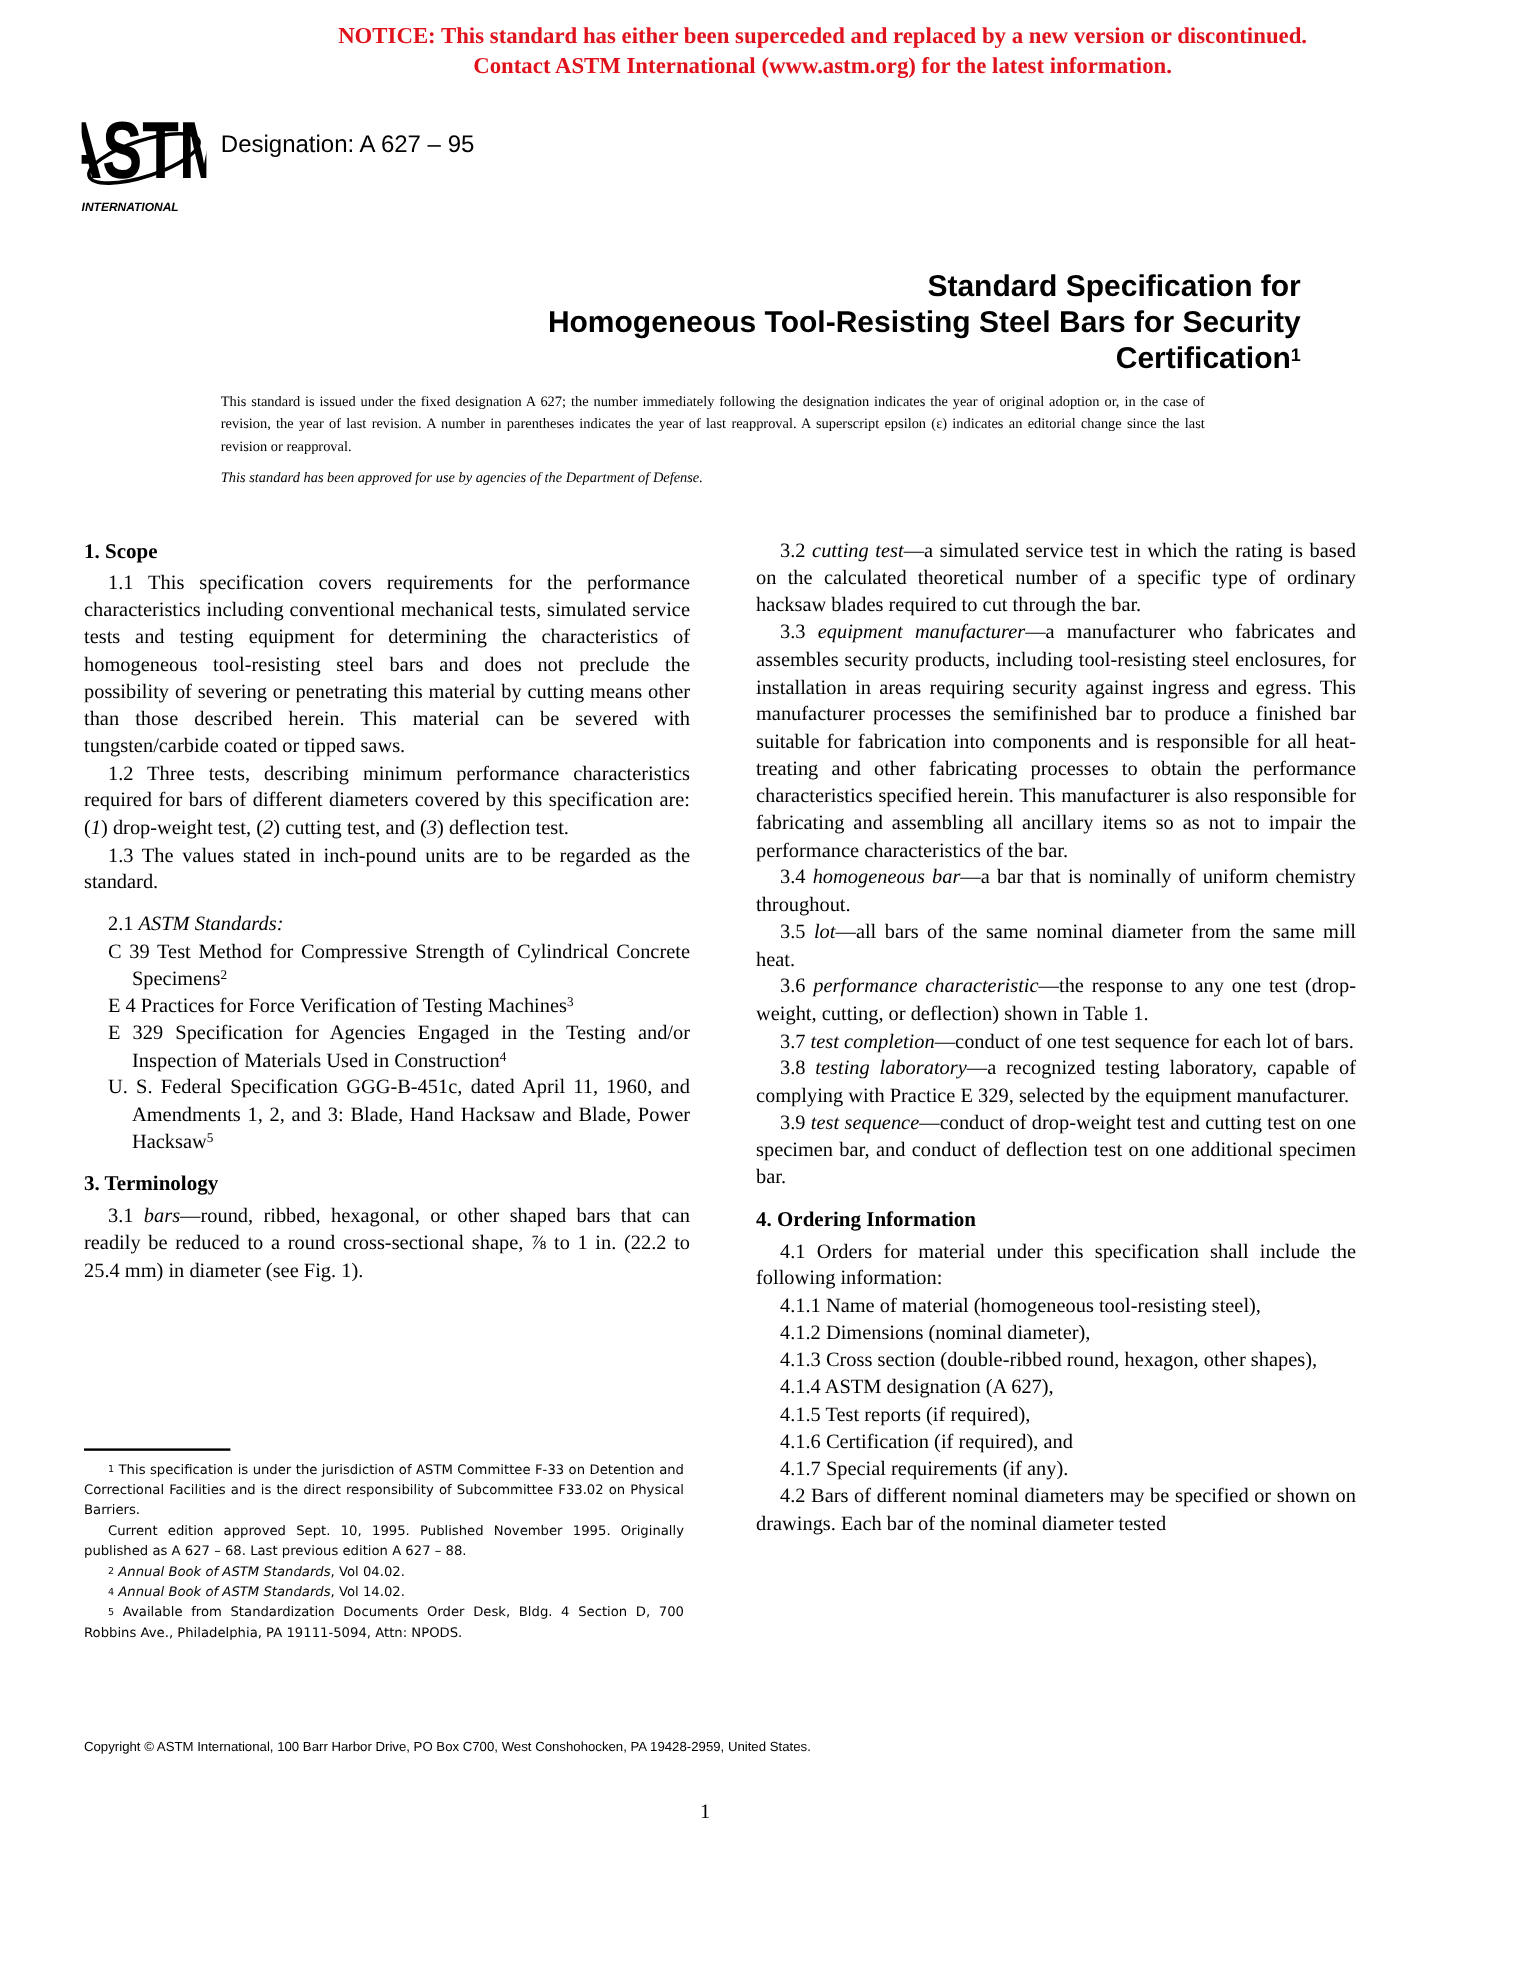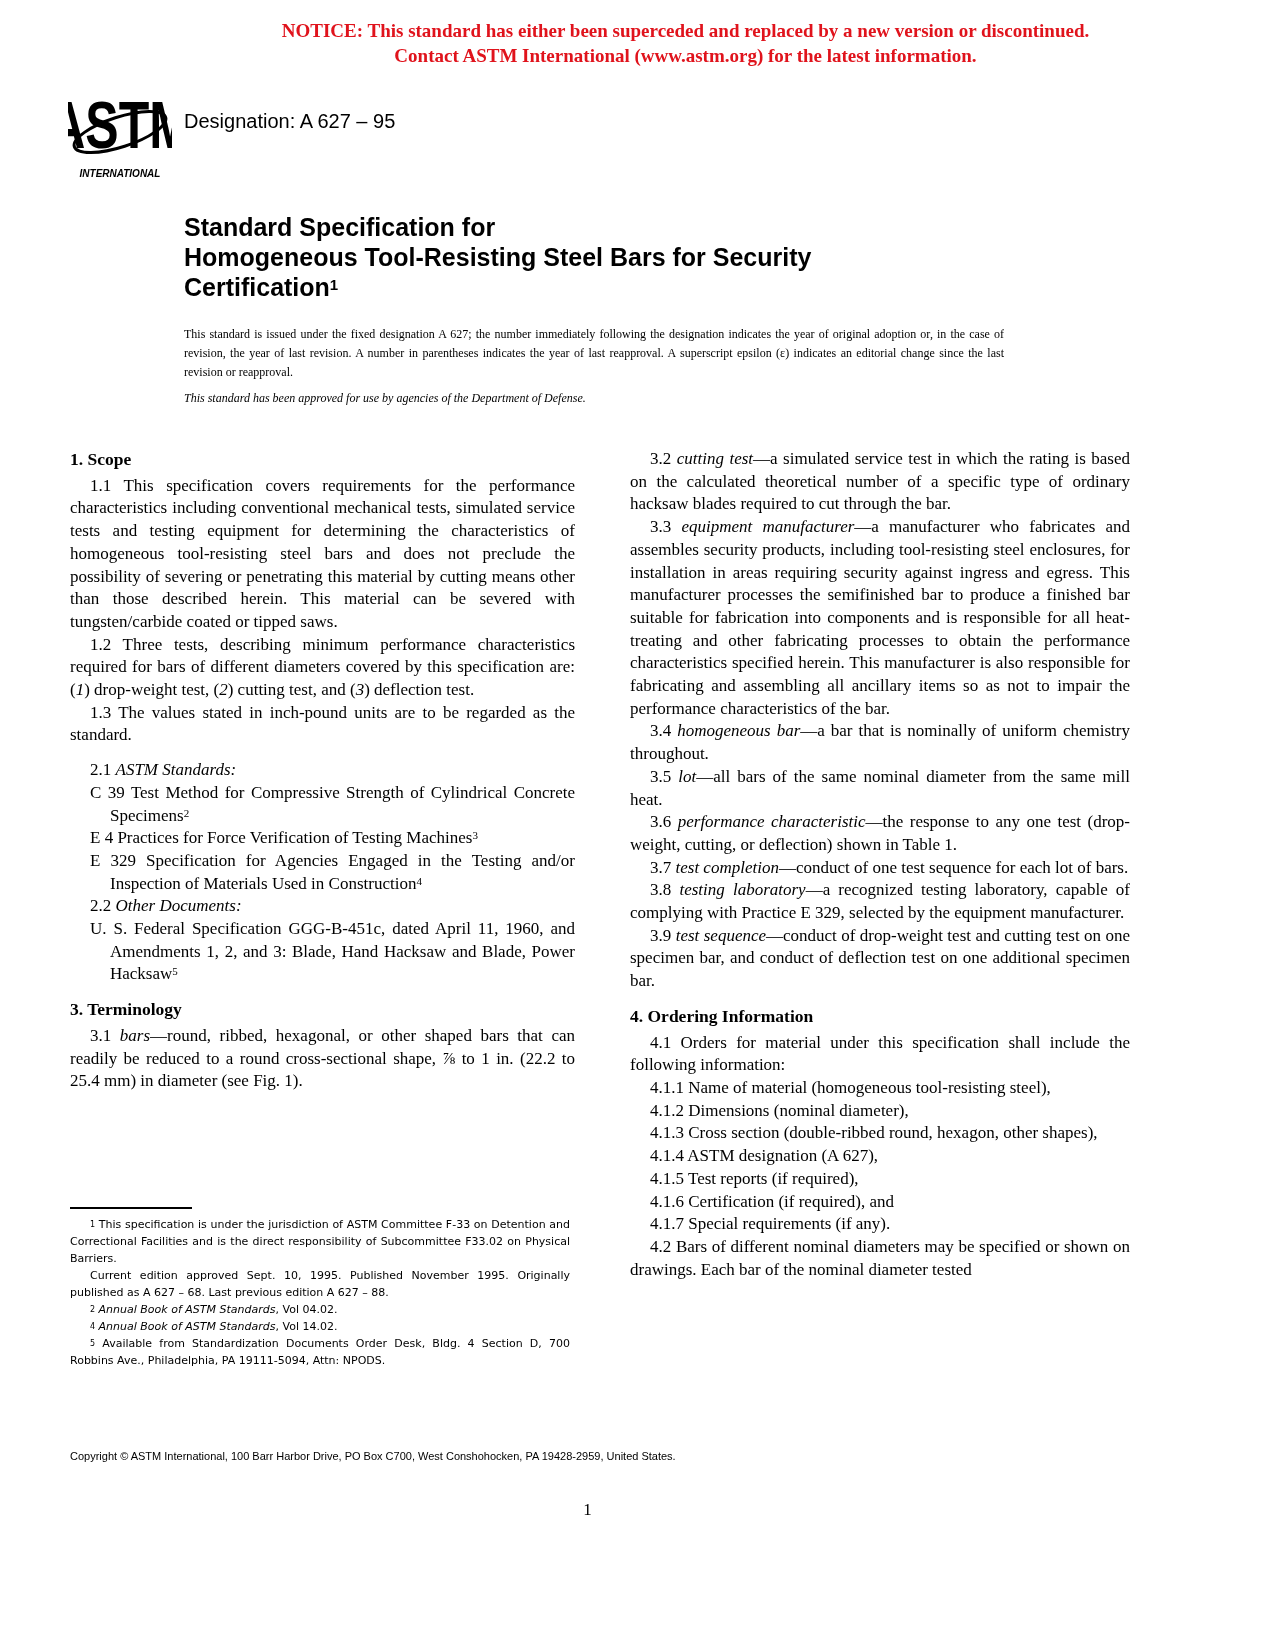--- a/index.html
+++ b/index.html
@@ -2,26 +2,26 @@
 <html><head>
 <meta charset="utf-8">
 <style>
   html, body { margin: 0; padding: 0; background: #ffffff; }
   body { width: 1275px; height: 1650px; position: relative; overflow: hidden; color: #000; }
 
   .notice { position: absolute; top: 18px; left: 0; width: 1275px; text-align: center;
     color: #e0131c; font-family: "Liberation Serif", serif; font-weight: bold; font-size: 19px; line-height: 25px; padding-left: 48px; }
 
   .logo { position: absolute; left: 68px; top: 86px; width: 104px; height: 96px; }
-  .logo-word { position: absolute; left: 0; top: 82px; width: 104px; text-align: center; font-family: "Liberation Sans", sans-serif;
+  .logo-word { position: absolute; left: 0; top: 82px; width: 104px; text-align: left; font-family: "Liberation Sans", sans-serif;
     font-weight: bold; font-style: italic; font-size: 10px; letter-spacing: 0px; }
   .designation { position: absolute; left: 184px; top: 110px; font-family: "Liberation Sans", sans-serif; font-weight: normal; font-size: 20px; }
 
-  .title { position: absolute; left: 184px; top: 212px; width: 900px; font-family: "Liberation Sans", sans-serif;
-    font-weight: bold; font-size: 25px; line-height: 30px; }
+  .title { position: absolute; left: 184px; top: 224px; width: 900px; font-family: "Liberation Sans", sans-serif;
+    font-weight: bold; font-size: 25px; line-height: 30px; text-align: right; }
   .title sup { font-size: 15px; vertical-align: top; position: relative; top: -2px; }
 
   .preamble { position: absolute; left: 184px; top: 325px; width: 820px; font-family: "Liberation Serif", serif;
     font-size: 12px; line-height: 19px; text-align: justify; }
   .dod { position: absolute; left: 184px; top: 391px; font-family: "Liberation Serif", serif; font-style: italic; font-size: 12px; }
 
   .col { position: absolute; width: 505px; font-family: "Liberation Serif", serif; font-size: 17px; line-height: 22.7px; }
   .col-left { left: 70px; top: 448px; }
   .col-right { left: 630px; top: 448px; width: 500px; }
   .h { font-weight: bold; font-size: 17.5px; margin: 0 0 4px 0; }
@@ -71,21 +71,20 @@
   <div class="h">1.  Scope</div>
   <p class="p">1.1 This specification covers requirements for the performance characteristics including conventional mechanical tests, simulated service tests and testing equipment for determining the characteristics of homogeneous tool-resisting steel bars and does not preclude the possibility of severing or penetrating this material by cutting means other than those described herein. This material can be severed with tungsten/carbide coated or tipped saws.</p>
   <p class="p"><span>1.2 Three tests, describing minimum performance characteristics required for bars of different diameters covered by this specification are: (</span><i>1</i><span>) drop-weight test, (</span><i>2</i><span>) cutting test, and (</span><i>3</i><span>) deflection test.</span></p>
   <p class="p">1.3 The values stated in inch-pound units are to be regarded as the standard.</p>
   <div class="gap"></div>
 
   <p class="sub"><span>2.1 </span><i>ASTM Standards:</i></p>
   <p class="ref"><span>C 39  Test Method for Compressive Strength of Cylindrical Concrete Specimens</span><sup class="fn">2</sup></p>
   <p class="ref"><span>E 4  Practices for Force Verification of Testing Machines</span><sup class="fn">3</sup></p>
   <p class="ref"><span>E 329  Specification for Agencies Engaged in the Testing and/or Inspection of Materials Used in Construction</span><sup class="fn">4</sup></p>
-  <p class="sub"><span>2.2  </span><i>Other Documents:</i></p>
   <p class="ref"><span>U. S. Federal Specification GGG-B-451c, dated April 11, 1960, and Amendments 1, 2, and 3: Blade, Hand Hacksaw and Blade, Power Hacksaw</span><sup class="fn">5</sup></p>
   <div class="gap"></div>
 
   <div class="h">3.  Terminology</div>
   <p class="p"><span>3.1 </span><i>bars</i><span>—round, ribbed, hexagonal, or other shaped bars that can readily be reduced to a round cross-sectional shape, ⅞ to 1 in. (22.2 to 25.4 mm) in diameter (see Fig. 1).</span></p>
 </div>
 
 <div class="fn-rule"></div>
 <div class="footnotes">
   <p class="fp"><sup>1</sup> <span>This specification is under the jurisdiction of ASTM Committee F-33 on Detention and Correctional Facilities and is the direct responsibility of Subcommittee F33.02 on Physical Barriers.</span></p>

